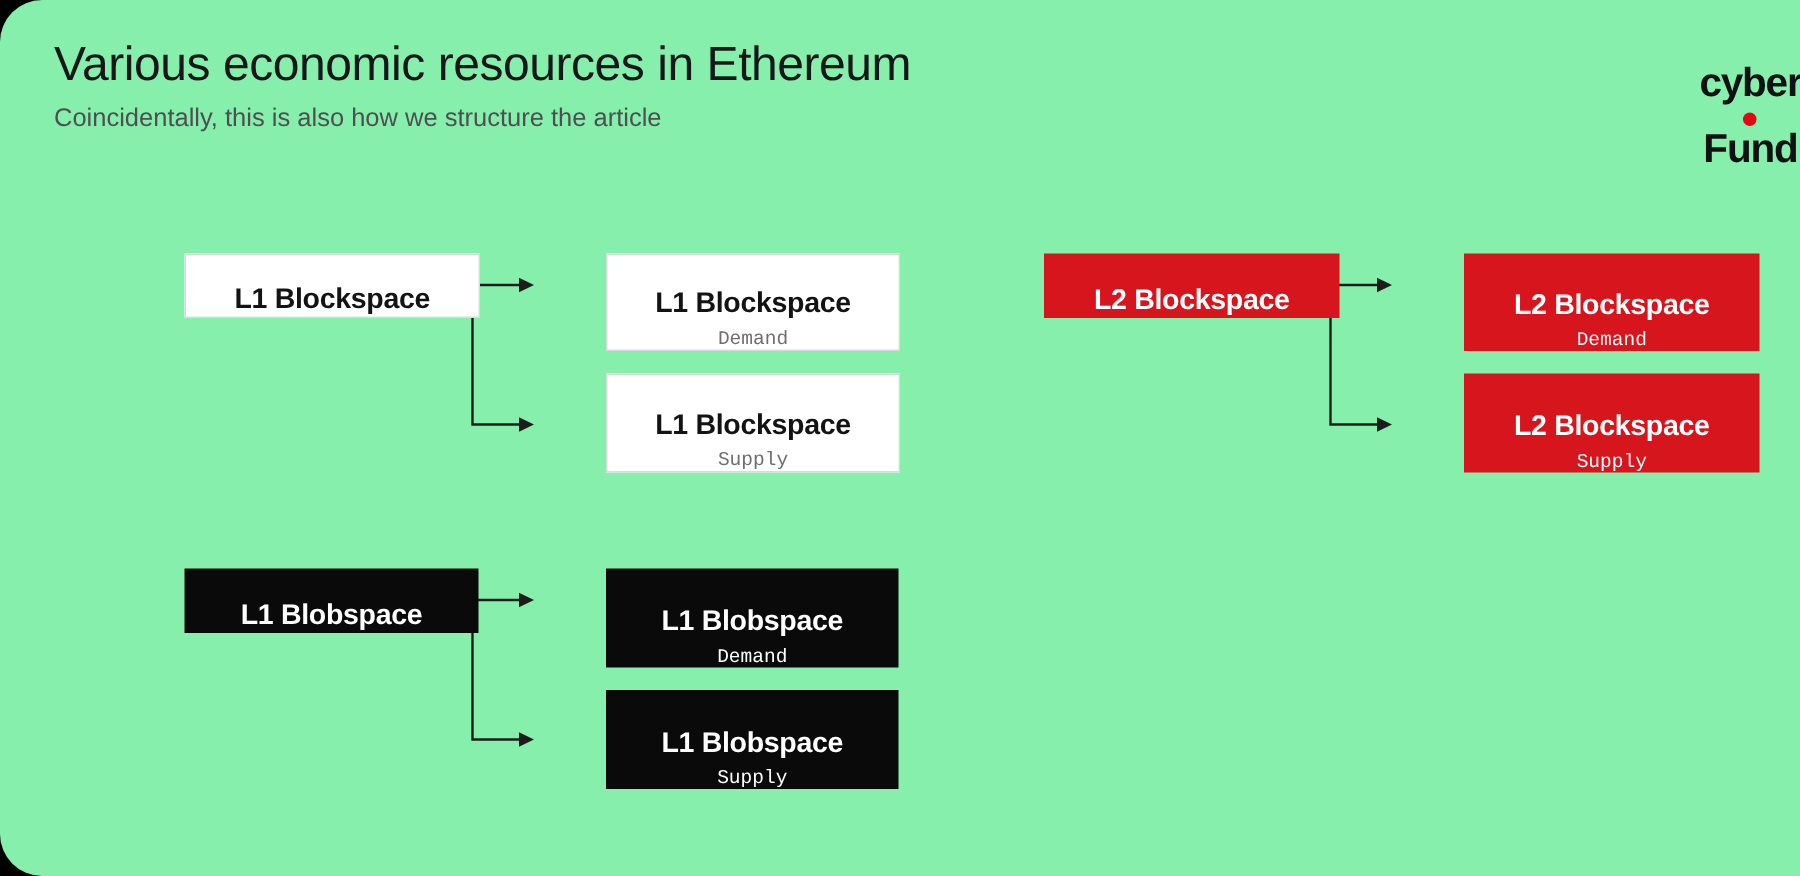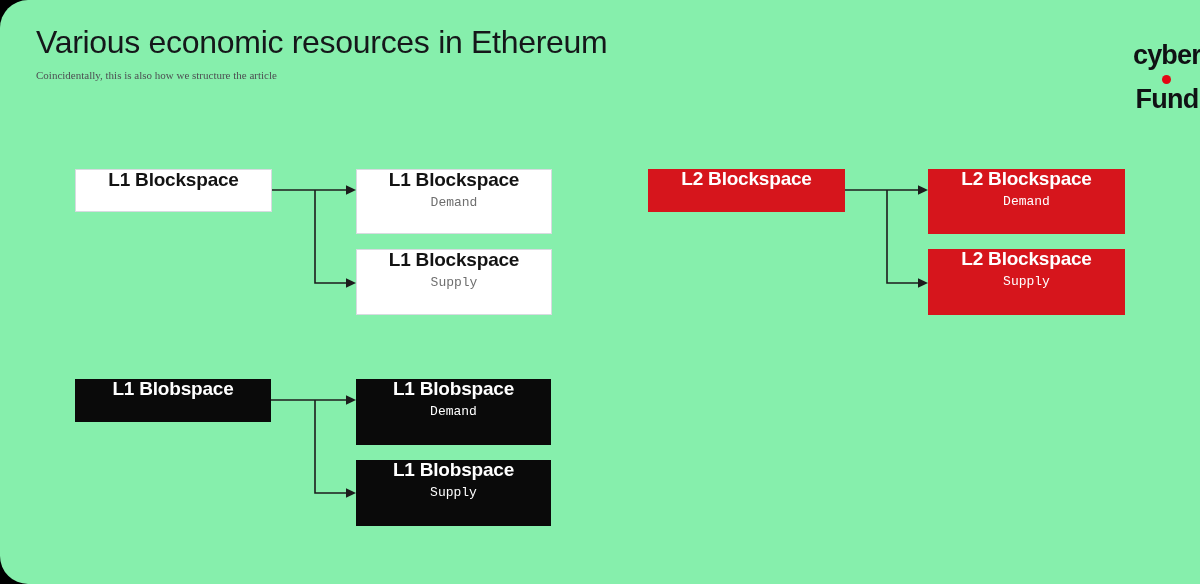--- a/index.html
+++ b/index.html
@@ -29,22 +29,22 @@
     font-size: 32px;
     font-weight: 400;
     letter-spacing: -0.3px;
     color: #15171A;
   }
   .page-subtitle {
     position: absolute;
     left: 36px;
     top: 69px;
     margin: 0;
-    font-family: Liberation Serif, serif;
-    font-size: 11px;
+    font-family: Liberation Sans, sans-serif;
+    font-size: 17px;
     color: #4D4F52;
   }
   
   .logo {
     position: absolute;
     top: 40px;
     right: 43px;
     display: flex;
     align-items: center;
     font-size: 27px;
@@ -78,22 +78,23 @@
   .connectors polygon {
     fill: #1C1C1C;
   }
   
   .node {
     position: absolute;
     box-sizing: border-box;
     display: flex;
     flex-direction: column;
     align-items: center;
-    justify-content: flex-start;
+    justify-content: flex-end;
     text-align: center;
+    margin-left: 48px;
   }
   .node .title {
     font-size: 19px;
     font-weight: 700;
     letter-spacing: -0.2px;
     line-height: 1.1;
   }
   .node .sub {
     font-family: Liberation Mono, monospace;
     font-size: 13px;

